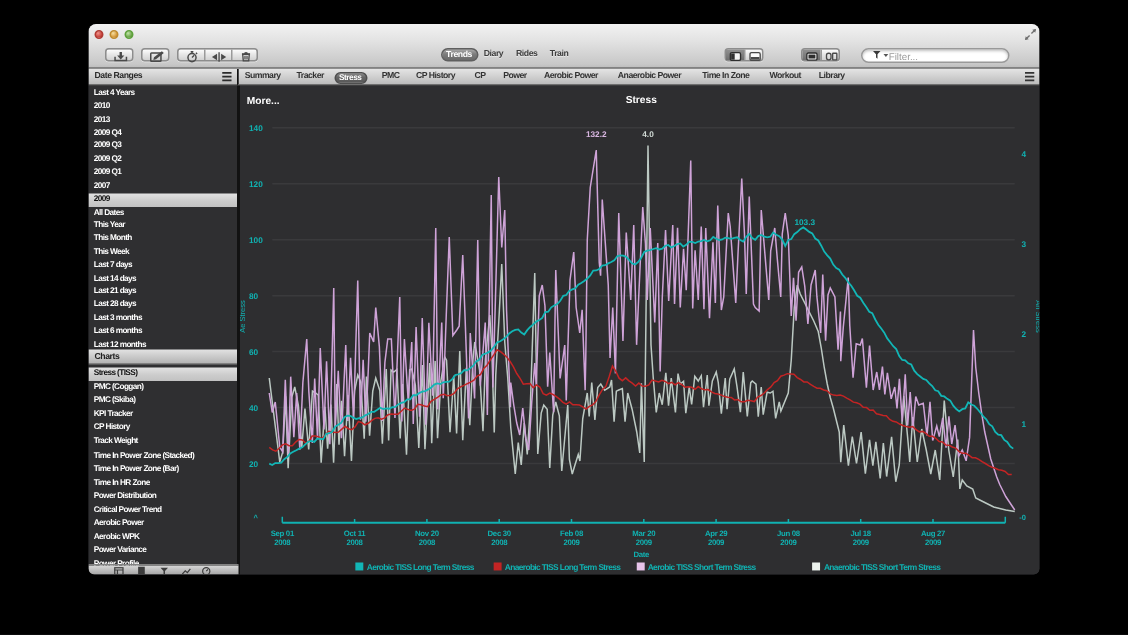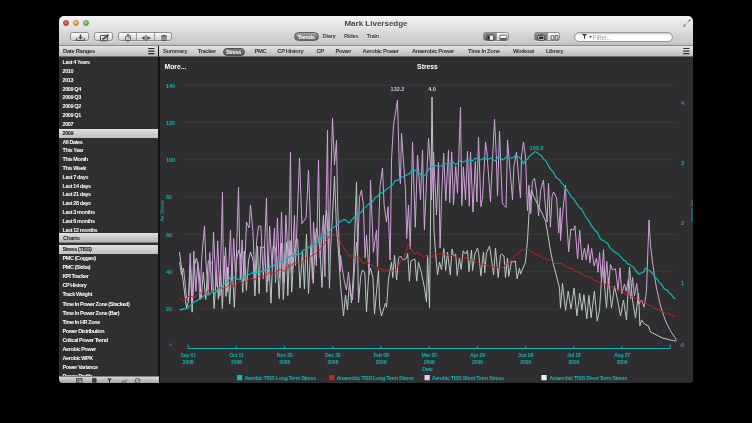--- a/index.html
+++ b/index.html
@@ -31,21 +31,20 @@
 #splitter { position:absolute; left:98.5px; top:41px; width:2px; height:326px; background:#121212; }
 #chart { position:absolute; left:100.5px; top:41px; width:533.5px; height:326px; background:#2e2e30; }
 </style>
 </head>
 <body>
 <div id="win">
   <div id="chrome">
     <div class="tl" style="left:3.8px; background:radial-gradient(circle at 35% 30%, #f0918b, #cc4a42 60%, #992a24); border:0.5px solid #b03a33;"></div>
     <div class="tl" style="left:13.5px; background:radial-gradient(circle at 35% 30%, #f5dfa0, #d99f43 60%, #a87424); border:0.5px solid #c08b2d;"></div>
     <div class="tl" style="left:23.5px; background:radial-gradient(circle at 35% 30%, #c0e4a8, #74ac52 60%, #4f8432); border:0.5px solid #5da13a;"></div>
-    <div id="title">Mark Liversedge</div>
 
     <div class="btn" style="left:10.5px; width:19px;">
       <svg width="19" height="9.5" viewBox="0 0 19 9.5">
           <g fill="#4a4a4a">
             <path d="M8.7 1.6 h1.6 v2.4 h1.6 l-2.4 2.6 -2.4 -2.6 h1.6 z"></path>
           </g>
           <path d="M5.7 4.8 v2.6 h7.6 v-2.6" stroke="#4a4a4a" stroke-width="1" fill="none"></path>
         </svg>
     </div>
     <div class="btn" style="left:35px; width:19px;">

